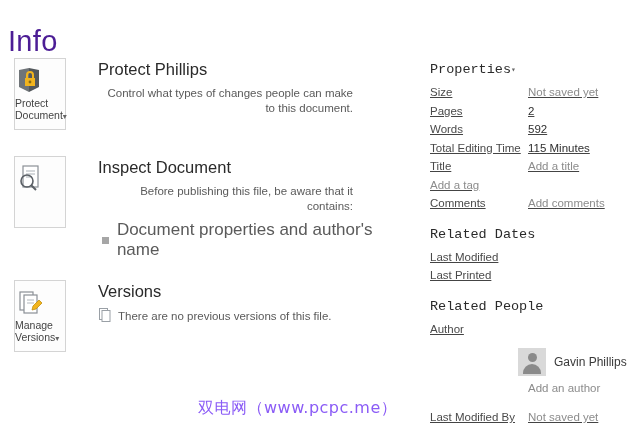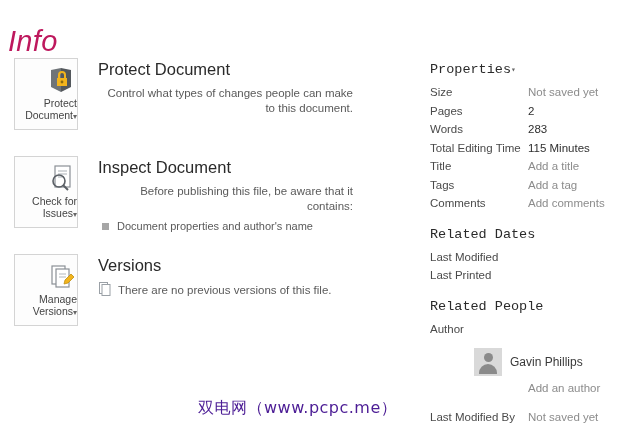--- a/index.html
+++ b/index.html
@@ -14,49 +14,48 @@
     color: #444444;
     overflow: hidden;
     position: relative;
   }
 
   .page-title {
     position: absolute;
     left: 8px;
     top: 6px;
     font-size: 29px;
-    color: #be185d;
+    color: #4c1d95;
     font-weight: normal;
     letter-spacing: 0.3px;
-    font-style: italic;
   }
 
   
   .left-col {
     position: absolute;
     left: 14px;
     top: 58px;
     width: 400px;
   }
 
   .info-block {
     position: relative;
     min-height: 78px;
     margin-bottom: 20px;
   }
 
   .big-button {
     position: absolute;
     left: 0;
     top: 0;
-    width: 64px;
+    width: 52px;
     height: 72px;
     border: 1px solid #d4d4d4;
     background: #fdfdfd;
-    text-align: right;
+    text-align: left;
     box-sizing: border-box;
     padding-top: 6px;
     cursor: pointer;
   }
 
   .big-button .btn-icon {
     display: block;
     height: 30px;
     line-height: 30px;
   }
@@ -84,21 +83,21 @@
   }
   .block-desc {
     font-size: 11.5px;
     color: #5a5a5a;
     line-height: 15px;
     max-width: 255px;
     margin: 0;
     text-align: right;
   }
   .bullet-line {
-    font-size: 11px;
+    font-size: 17px;
     color: #5a5a5a;
     margin-top: 6px;
     display: flex;
     align-items: center;
   }
   .bullet-sq {
     display: inline-block;
     width: 7px;
     height: 7px;
     background: #a6a6a6;
@@ -135,39 +134,40 @@
     font-family: Liberation Mono, monospace;
   }
   .section-head .caret {
     font-size: 8px;
     color: #666;
     vertical-align: middle;
   }
   .prop-row {
     display: flex;
     line-height: 18.5px;
+    text-decoration: underline;
   }
   .prop-name {
     width: 98px;
     color: #4a4a4a;
     flex: none;
   }
   .prop-value {
     color: #4a4a4a;
   }
   .prop-value.placeholder { color: #8c8c8c; }
   .prop-value.bold { color: #2f2f2f; }
 
   .section-gap { height: 14px; }
 
   .author-row {
     display: flex;
     align-items: center;
     margin-top: 10px;
-    margin-left: 44px;
+    margin-left: 88px;
   }
   .avatar {
     width: 28px;
     height: 28px;
     background: #d9d9d9;
     position: relative;
     flex: none;
     margin-right: 8px;
     overflow: hidden;
   }
@@ -196,21 +196,21 @@
     font-size: 11.5px;
     cursor: text;
   }
 
   
   .watermark {
     position: absolute;
     left: 198px;
     top: 398px;
     font-size: 16px;
-    color: #4c1d95;
+    color: #8b5cf6;
     font-family: "DejaVu Sans", sans-serif;
     letter-spacing: 0.5px;
   }
 </style>
 </head>
 <body>
 
 <h1 class="page-title">Info</h1>
 
 <div class="left-col">
@@ -225,41 +225,37 @@
           <path d="M12 13 v-3 a3 3 0 0 1 6 0 v3" fill="none" stroke="#f2b41d" stroke-width="2"></path>
           <circle cx="15" cy="17" r="1.4" fill="#8a6a10"></circle>
         </svg>
       </span>
       <span class="btn-label">
         <span>Protect</span><br>
         <span>Document</span><span class="caret">▾</span>
       </span>
     </div>
     <div class="block-body">
-      <h2 class="block-title">Protect Document</h2>
+      <h2 class="block-title">Protect Phillips</h2>
       <p class="block-desc">Control what types of changes people can make to this document.</p>
     </div>
   </div>
 
   <div class="info-block">
     <div class="big-button">
       <span class="btn-icon">
         <svg width="30" height="30" viewBox="0 0 30 30">
           <rect x="8" y="3" width="15" height="21" fill="#ffffff" stroke="#8b9096" stroke-width="1.2"></rect>
           <line x1="11" y1="8" x2="20" y2="8" stroke="#b9bec3" stroke-width="1.2"></line>
           <line x1="11" y1="11" x2="20" y2="11" stroke="#b9bec3" stroke-width="1.2"></line>
           <line x1="11" y1="14" x2="17" y2="14" stroke="#b9bec3" stroke-width="1.2"></line>
           <circle cx="12" cy="18" r="6" fill="none" stroke="#5b6066" stroke-width="1.6"></circle>
           <line x1="16" y1="22" x2="21" y2="27" stroke="#5b6066" stroke-width="2"></line>
         </svg>
       </span>
-      <span class="btn-label">
-        <span>Check for</span><br>
-        <span>Issues</span><span class="caret">▾</span>
-      </span>
     </div>
     <div class="block-body">
       <h2 class="block-title">Inspect Document</h2>
       <p class="block-desc">Before publishing this file, be aware that it contains:</p>
       <div class="bullet-line">
         <span class="bullet-sq"></span>
         <span>Document properties and author's name</span>
       </div>
     </div>
   </div>
@@ -306,32 +302,31 @@
     <div class="prop-row">
       <span class="prop-name">Size</span>
       <span class="prop-value placeholder">Not saved yet</span>
     </div>
     <div class="prop-row">
       <span class="prop-name">Pages</span>
       <span class="prop-value bold">2</span>
     </div>
     <div class="prop-row">
       <span class="prop-name">Words</span>
-      <span class="prop-value bold">283</span>
+      <span class="prop-value bold">592</span>
     </div>
     <div class="prop-row">
       <span class="prop-name">Total Editing Time</span>
       <span class="prop-value bold">115 Minutes</span>
     </div>
     <div class="prop-row">
       <span class="prop-name">Title</span>
       <span class="prop-value placeholder">Add a title</span>
     </div>
     <div class="prop-row">
-      <span class="prop-name">Tags</span>
       <span class="prop-value placeholder">Add a tag</span>
     </div>
     <div class="prop-row">
       <span class="prop-name">Comments</span>
       <span class="prop-value placeholder">Add comments</span>
     </div>
   </div>
 
   <div class="section-gap"></div>
 

